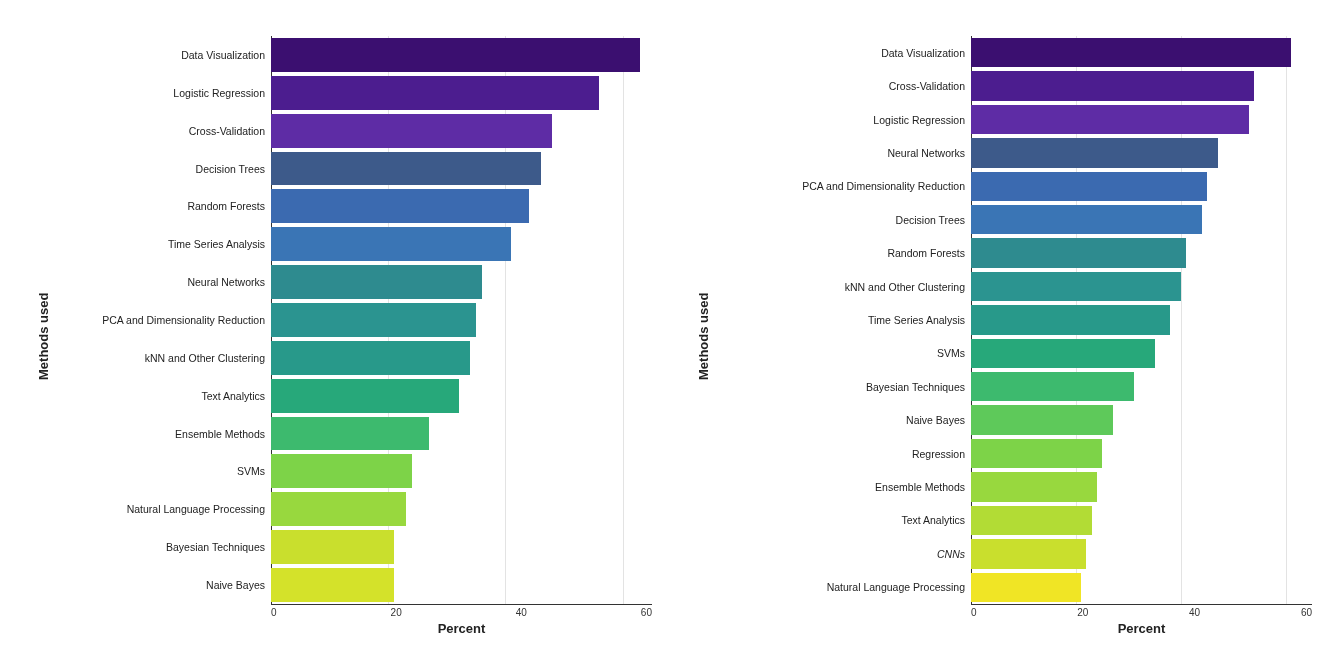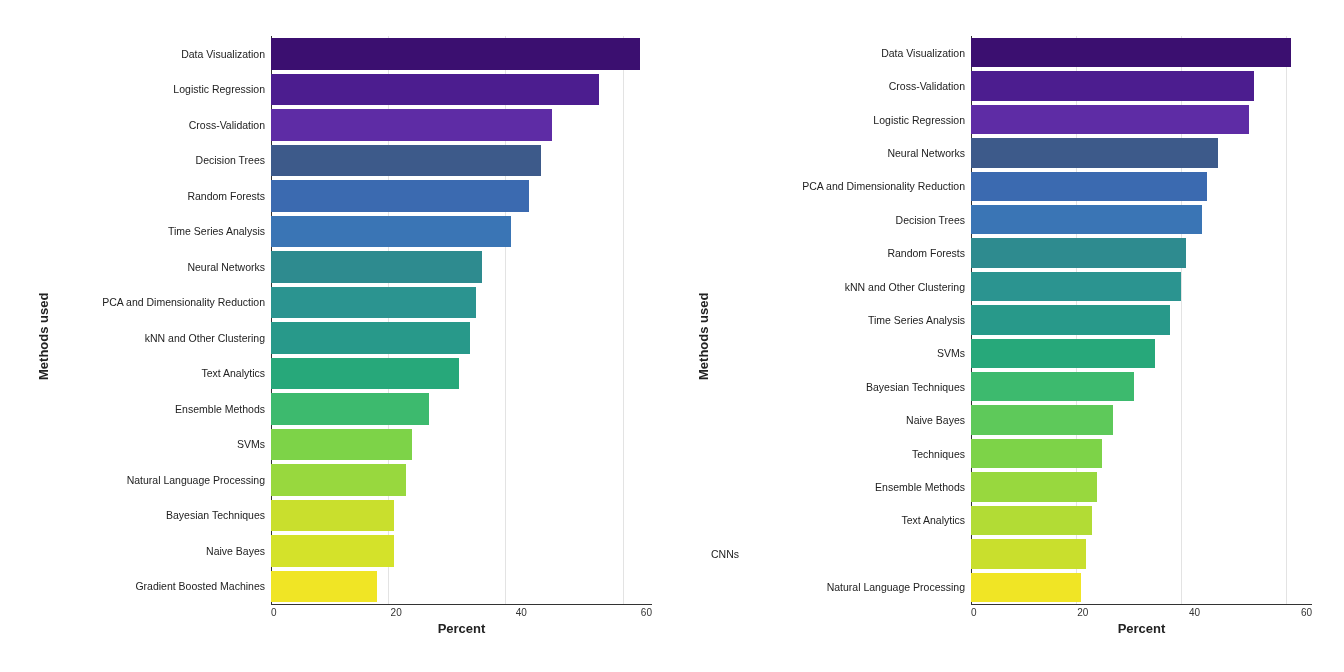--- a/index.html
+++ b/index.html
@@ -147,26 +147,20 @@
               <div style="display: flex; align-items: center; flex: 1 1 0%;">
                 <div style="width: 220px; flex-shrink: 0; text-align: right; font-size: 10.5px; color: rgb(34, 34, 34); padding-right: 6px; white-space: nowrap;">Bayesian Techniques</div>
                 <div style="flex: 1 1 0%; position: relative; height: 100%;">
                   <div style="position: absolute; top: 1px; bottom: 1px; left: 0px; width: 32.3077%; background: rgb(201, 223, 45);"></div>
                 </div>
               </div>
               <div style="display: flex; align-items: center; flex: 1 1 0%;">
                 <div style="width: 220px; flex-shrink: 0; text-align: right; font-size: 10.5px; color: rgb(34, 34, 34); padding-right: 6px; white-space: nowrap;">Naive Bayes</div>
                 <div style="flex: 1 1 0%; position: relative; height: 100%;">
                   <div style="position: absolute; top: 1px; bottom: 1px; left: 0px; width: 32.3077%; background: rgb(212, 226, 42);"></div>
-                </div>
-              </div>
-              <div style="display: flex; align-items: center; flex: 1 1 0%;">
-                <div style="width: 220px; flex-shrink: 0; text-align: right; font-size: 10.5px; color: rgb(34, 34, 34); padding-right: 6px; white-space: nowrap;">Gradient Boosted Machines</div>
-                <div style="flex: 1 1 0%; position: relative; height: 100%;">
-                  <div style="position: absolute; top: 1px; bottom: 1px; left: 0px; width: 27.6923%; background: rgb(240, 229, 37);"></div>
                 </div>
               </div>
             </div>
           </div>
           <div style="padding-left: 220px;">
             <div style="height: 1px; background: rgb(51, 51, 51);"></div>
             <div style="display: flex; justify-content: space-between; padding-top: 2px; font-size: 10px; color: rgb(51, 51, 51);">
               <span>0</span>
               <span>20</span>
               <span>40</span>
@@ -253,39 +247,39 @@
                   <div style="position: absolute; top: 1px; bottom: 1px; left: 0px; width: 47.6923%; background: rgb(61, 186, 110);"></div>
                 </div>
               </div>
               <div style="display: flex; align-items: center; flex: 1 1 0%;">
                 <div style="width: 260px; flex-shrink: 0; text-align: right; font-size: 10.5px; color: rgb(34, 34, 34); padding-right: 6px; white-space: nowrap;">Naive Bayes</div>
                 <div style="flex: 1 1 0%; position: relative; height: 100%;">
                   <div style="position: absolute; top: 1px; bottom: 1px; left: 0px; width: 41.5385%; background: rgb(94, 201, 90);"></div>
                 </div>
               </div>
               <div style="display: flex; align-items: center; flex: 1 1 0%;">
-                <div style="width: 260px; flex-shrink: 0; text-align: right; font-size: 10.5px; color: rgb(34, 34, 34); padding-right: 6px; white-space: nowrap;">Techniques</div>
+                <div style="width: 260px; flex-shrink: 0; text-align: right; font-size: 10.5px; color: rgb(34, 34, 34); padding-right: 6px; white-space: nowrap;">Regression</div>
                 <div style="flex: 1 1 0%; position: relative; height: 100%;">
                   <div style="position: absolute; top: 1px; bottom: 1px; left: 0px; width: 38.4615%; background: rgb(125, 211, 72);"></div>
                 </div>
               </div>
               <div style="display: flex; align-items: center; flex: 1 1 0%;">
                 <div style="width: 260px; flex-shrink: 0; text-align: right; font-size: 10.5px; color: rgb(34, 34, 34); padding-right: 6px; white-space: nowrap;">Ensemble Methods</div>
                 <div style="flex: 1 1 0%; position: relative; height: 100%;">
                   <div style="position: absolute; top: 1px; bottom: 1px; left: 0px; width: 36.9231%; background: rgb(152, 216, 62);"></div>
                 </div>
               </div>
               <div style="display: flex; align-items: center; flex: 1 1 0%;">
                 <div style="width: 260px; flex-shrink: 0; text-align: right; font-size: 10.5px; color: rgb(34, 34, 34); padding-right: 6px; white-space: nowrap;">Text Analytics</div>
                 <div style="flex: 1 1 0%; position: relative; height: 100%;">
                   <div style="position: absolute; top: 1px; bottom: 1px; left: 0px; width: 35.3846%; background: rgb(178, 220, 53);"></div>
                 </div>
               </div>
               <div style="display: flex; align-items: center; flex: 1 1 0%;">
-                <div style="width: 260px; flex-shrink: 0; font-size: 10.5px; color: rgb(34, 34, 34); padding-right: 6px; white-space: nowrap;">CNNs</div>
+                <div style="width: 260px; flex-shrink: 0; text-align: right; font-size: 10.5px; color: rgb(34, 34, 34); padding-right: 6px; white-space: nowrap; font-style: italic;">CNNs</div>
                 <div style="flex: 1 1 0%; position: relative; height: 100%;">
                   <div style="position: absolute; top: 1px; bottom: 1px; left: 0px; width: 33.8462%; background: rgb(201, 223, 45);"></div>
                 </div>
               </div>
               <div style="display: flex; align-items: center; flex: 1 1 0%;">
                 <div style="width: 260px; flex-shrink: 0; text-align: right; font-size: 10.5px; color: rgb(34, 34, 34); padding-right: 6px; white-space: nowrap;">Natural Language Processing</div>
                 <div style="flex: 1 1 0%; position: relative; height: 100%;">
                   <div style="position: absolute; top: 1px; bottom: 1px; left: 0px; width: 32.3077%; background: rgb(240, 229, 37);"></div>
                 </div>
               </div>

